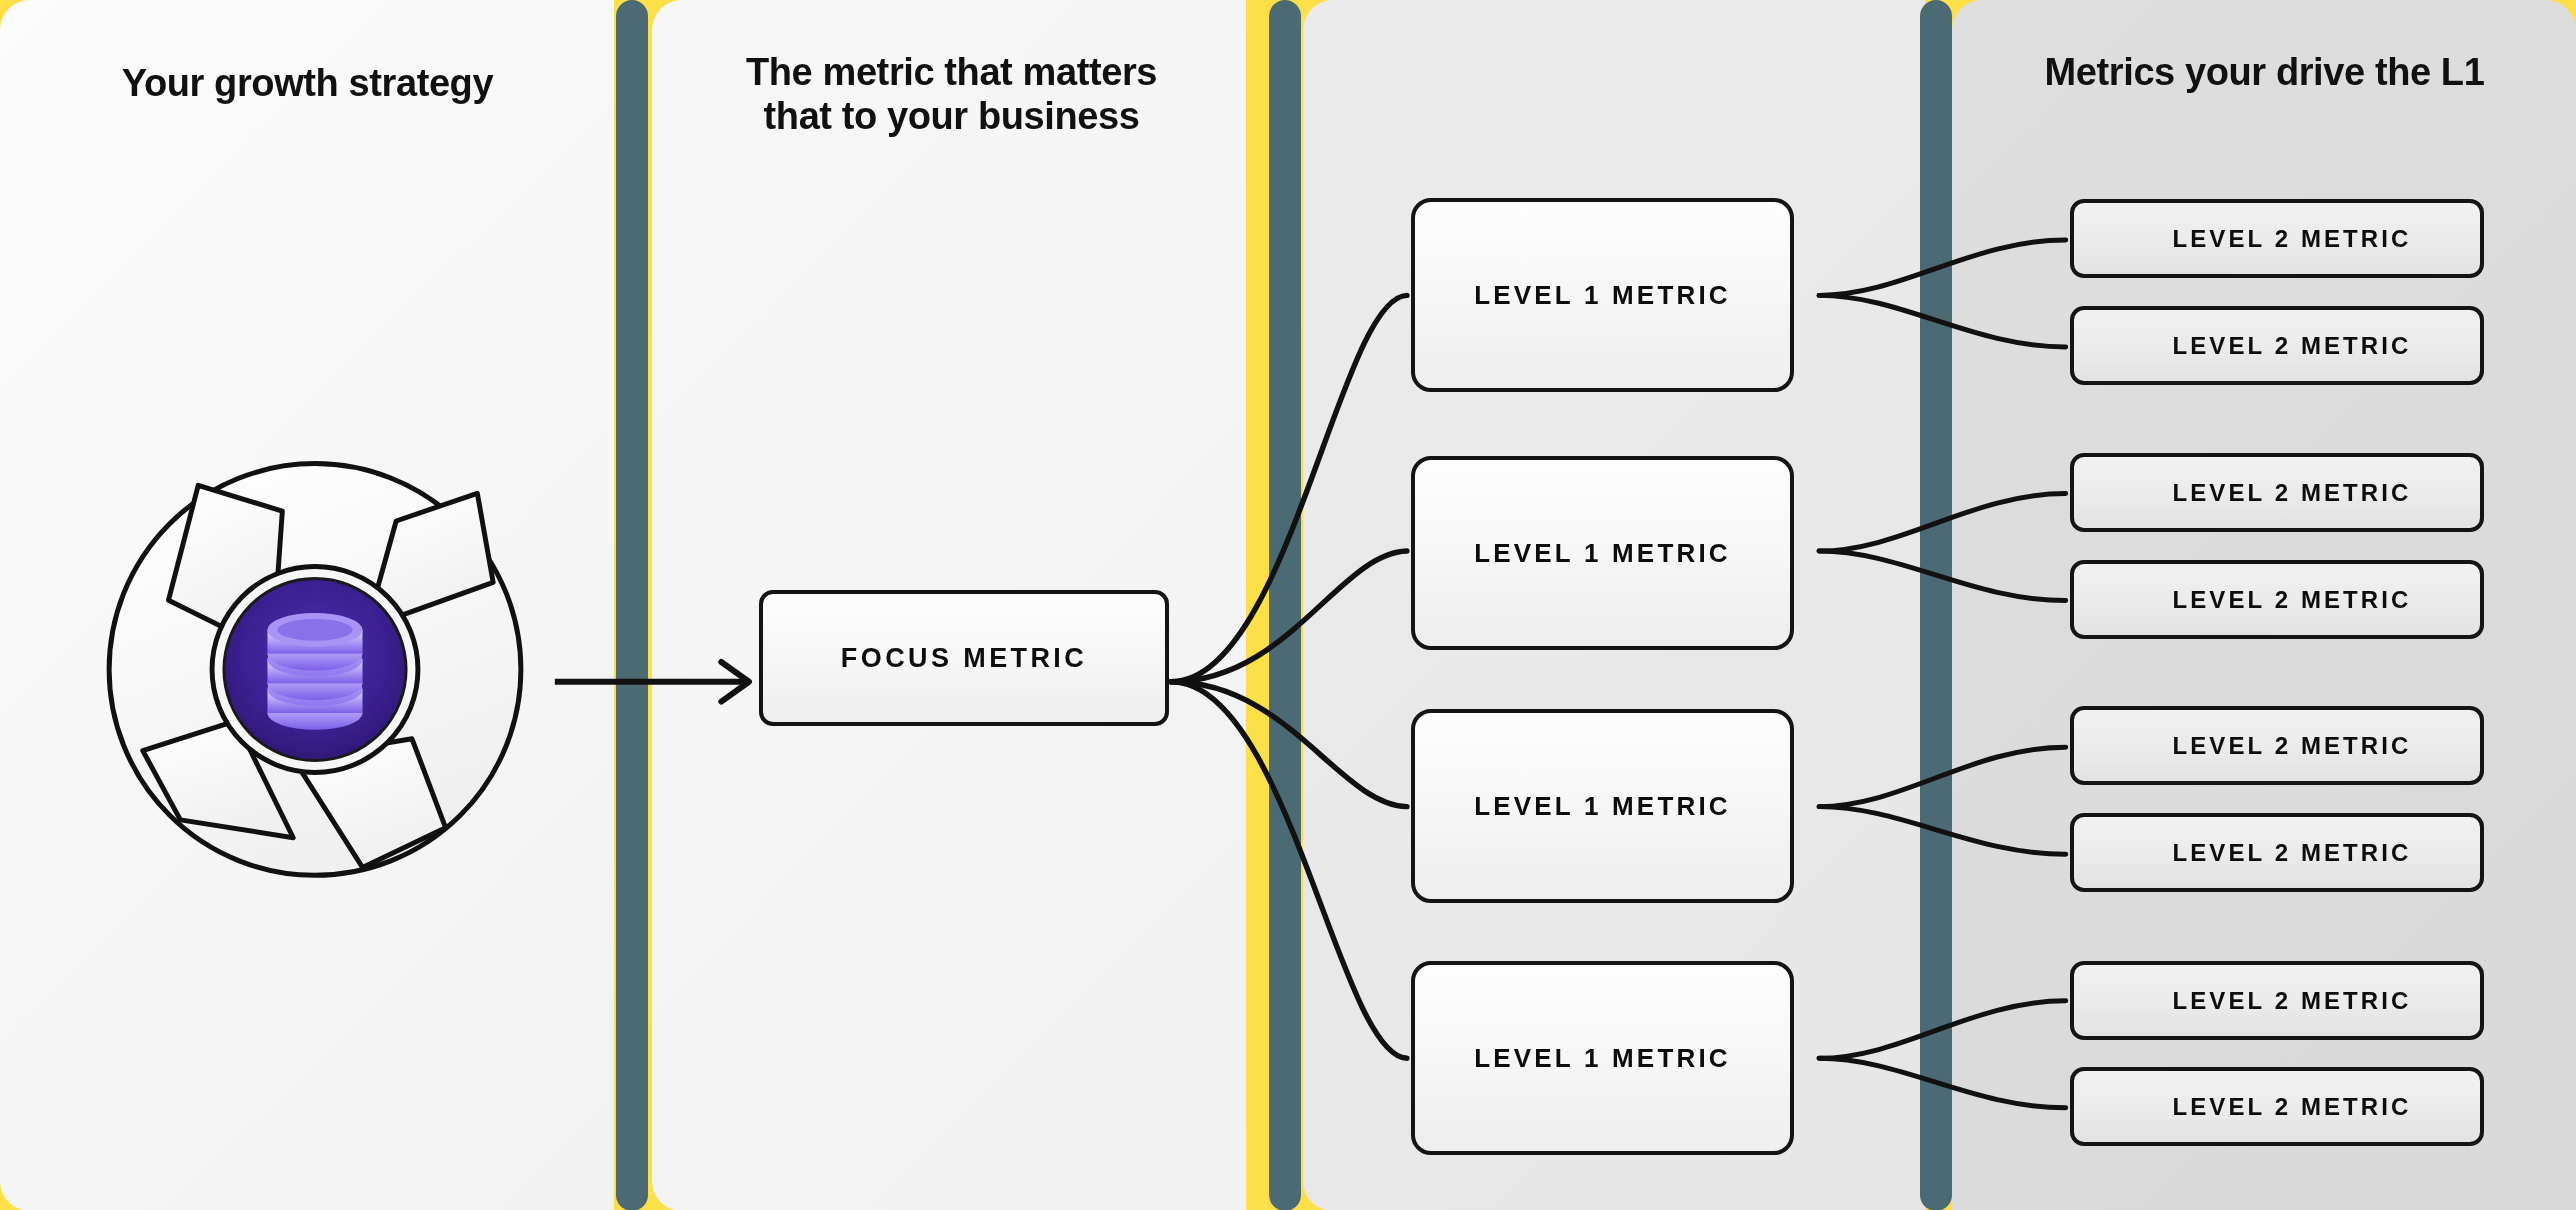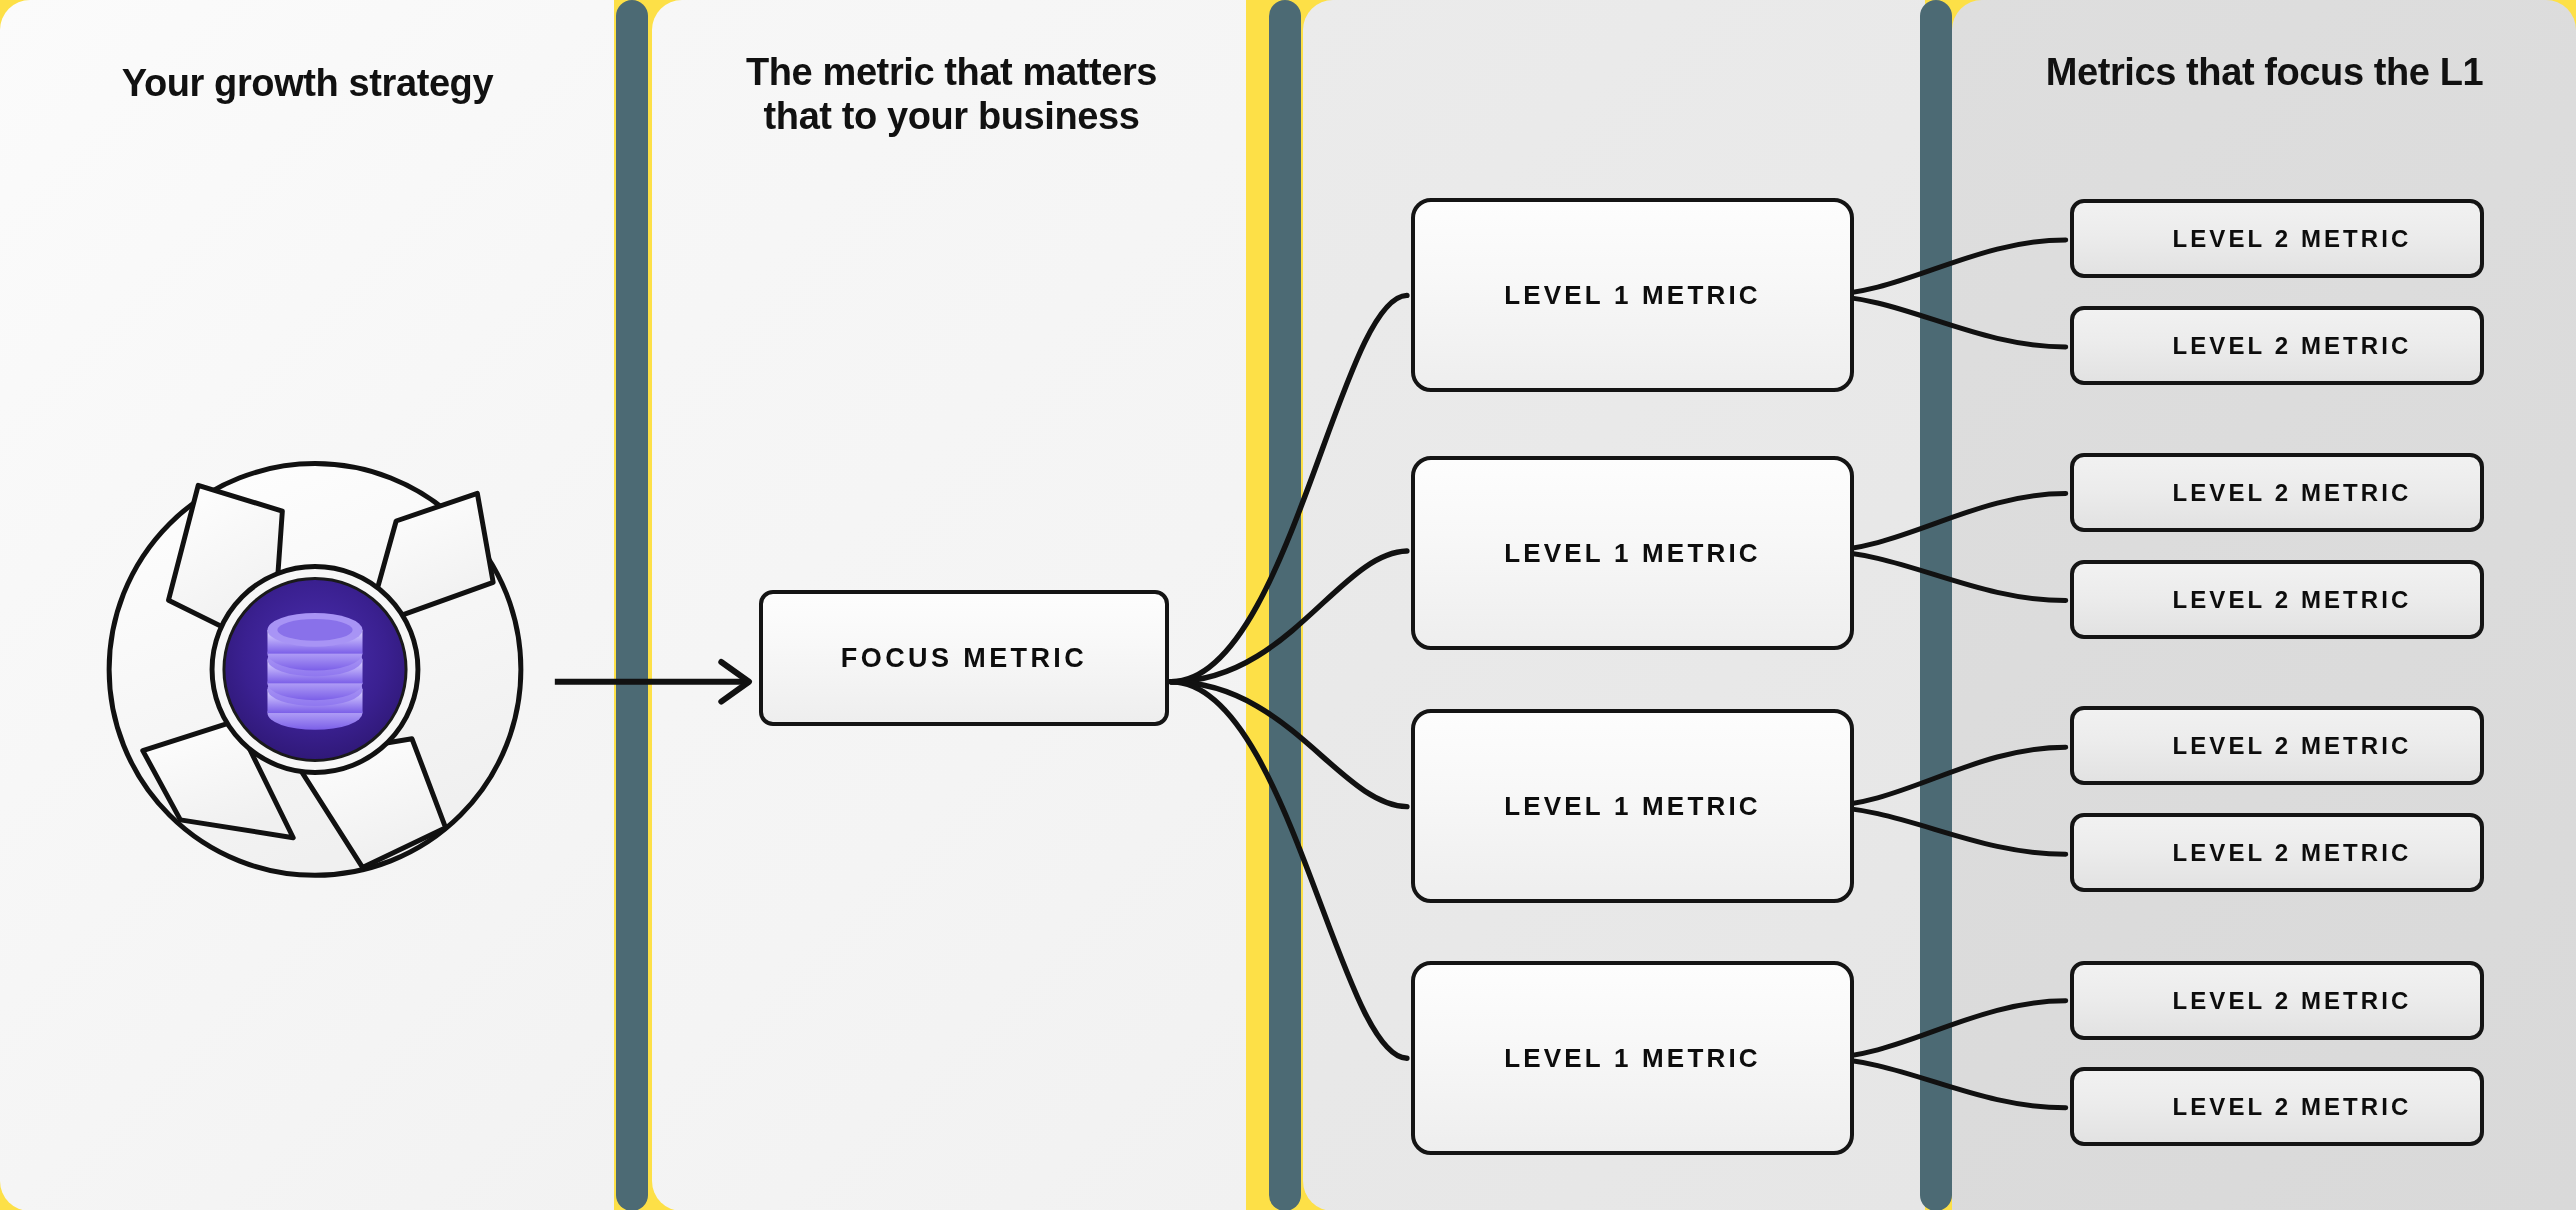--- a/index.html
+++ b/index.html
@@ -109,21 +109,21 @@
   }
   .mbox-focus {
     left: 759px;  top: 590px;
     width: 410px; height: 136px;
     border-radius: 14px;
     font-size: 27px;
     letter-spacing: 3.4px;
   }
   .mbox-l1 {
     left: 1411px;
-    width: 443px; height: 194px;
+    width: 383px; height: 194px;
     border-radius: 20px;
     font-size: 26px;
     letter-spacing: 3.2px;
   }
   .mbox-l1-0 { top: 198px; }
   .mbox-l1-1 { top: 456px; }
   .mbox-l1-2 { top: 709px; }
   .mbox-l1-3 { top: 961px; }
 
   .mbox-l2 {
@@ -162,21 +162,21 @@
     <span>Your growth strategy</span>
   </div>
 
   <div class="col-header col-header-2">
     <span>The metric that matters</span><br>
     <span>that to your business</span>
   </div>
 
 
   <div class="col-header col-header-4">
-    <span>Metrics that focus the L1</span><br>
+    <span>Metrics your drive the L1</span><br>
   </div>
 
   <svg class="strategy-graphic" viewBox="0 0 480 490">
     <defs>
       <linearGradient id="bladeGrad" x1="0" y1="0" x2="0.4" y2="1">
         <stop offset="0%" stop-color="#ffffff"></stop>
         <stop offset="100%" stop-color="#f0f0f0"></stop>
       </linearGradient>
       <radialGradient id="coreGrad" cx="0.5" cy="0.42" r="0.72">
         <stop offset="0%" stop-color="#4b2fb0"></stop>

